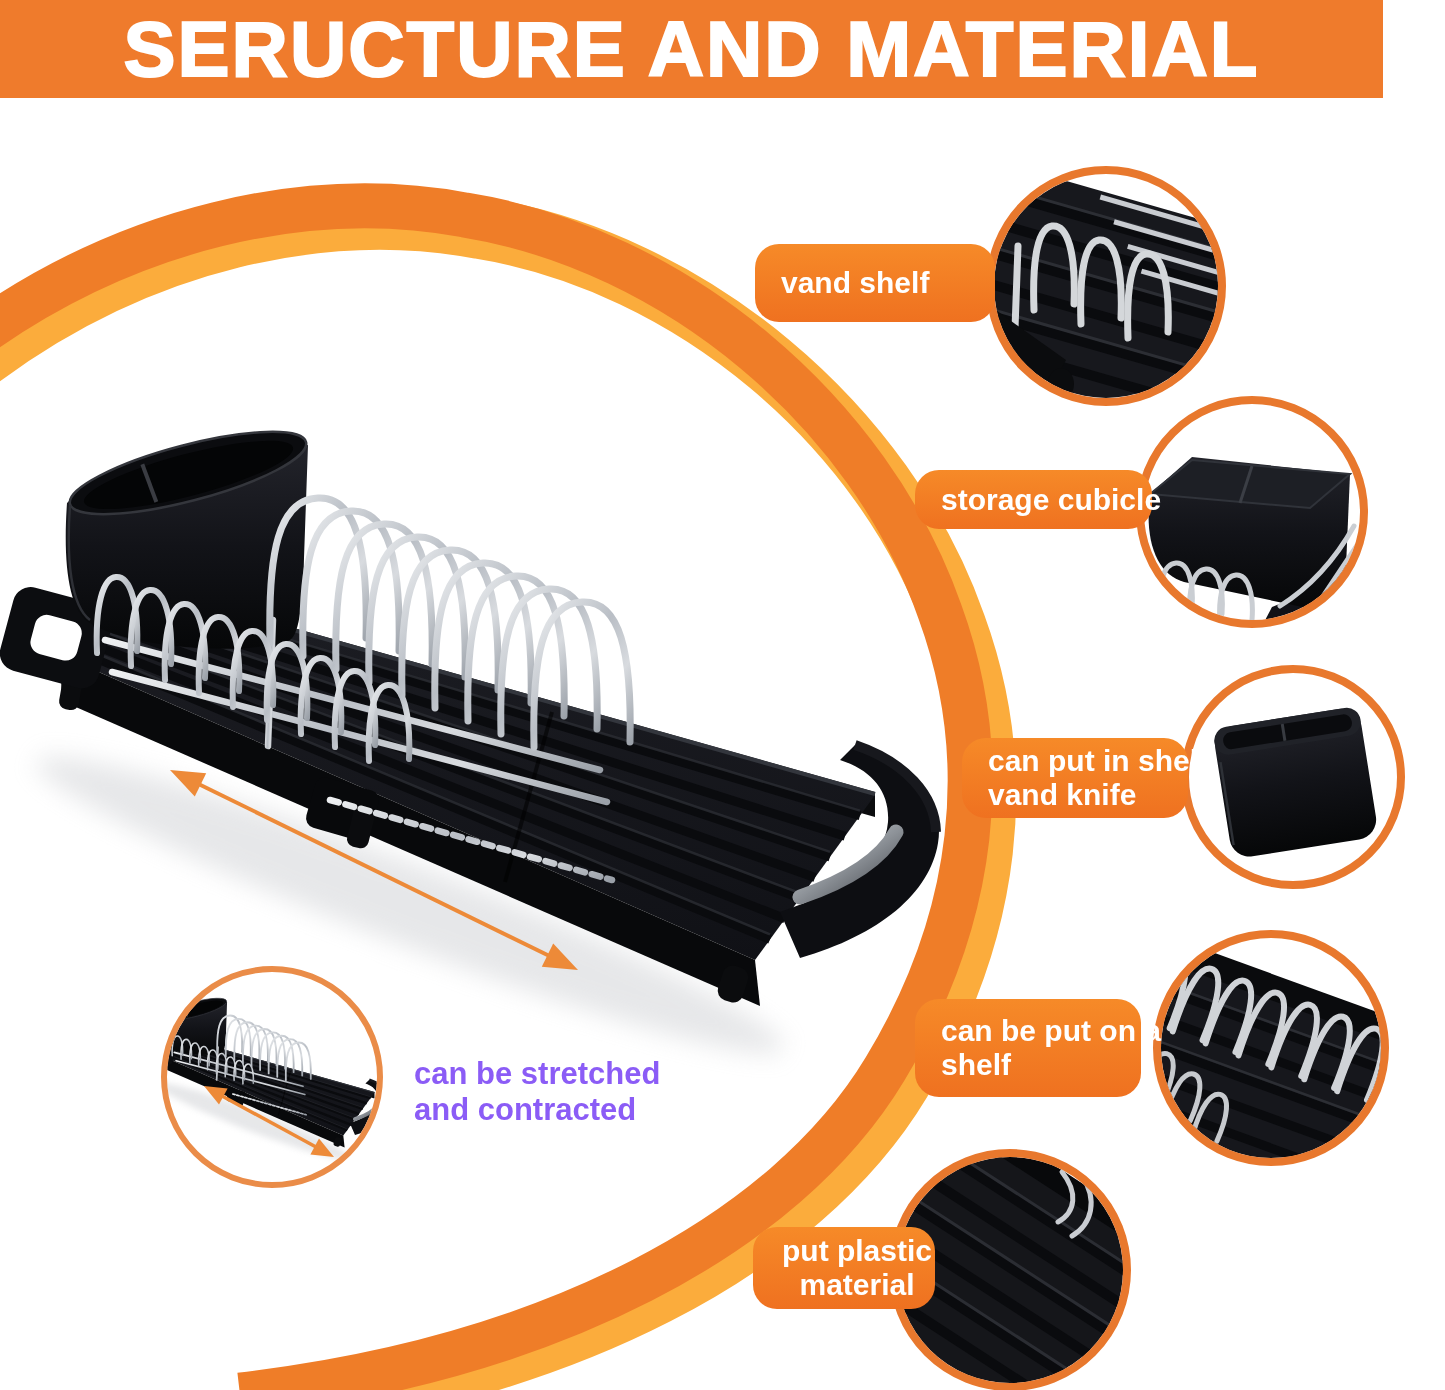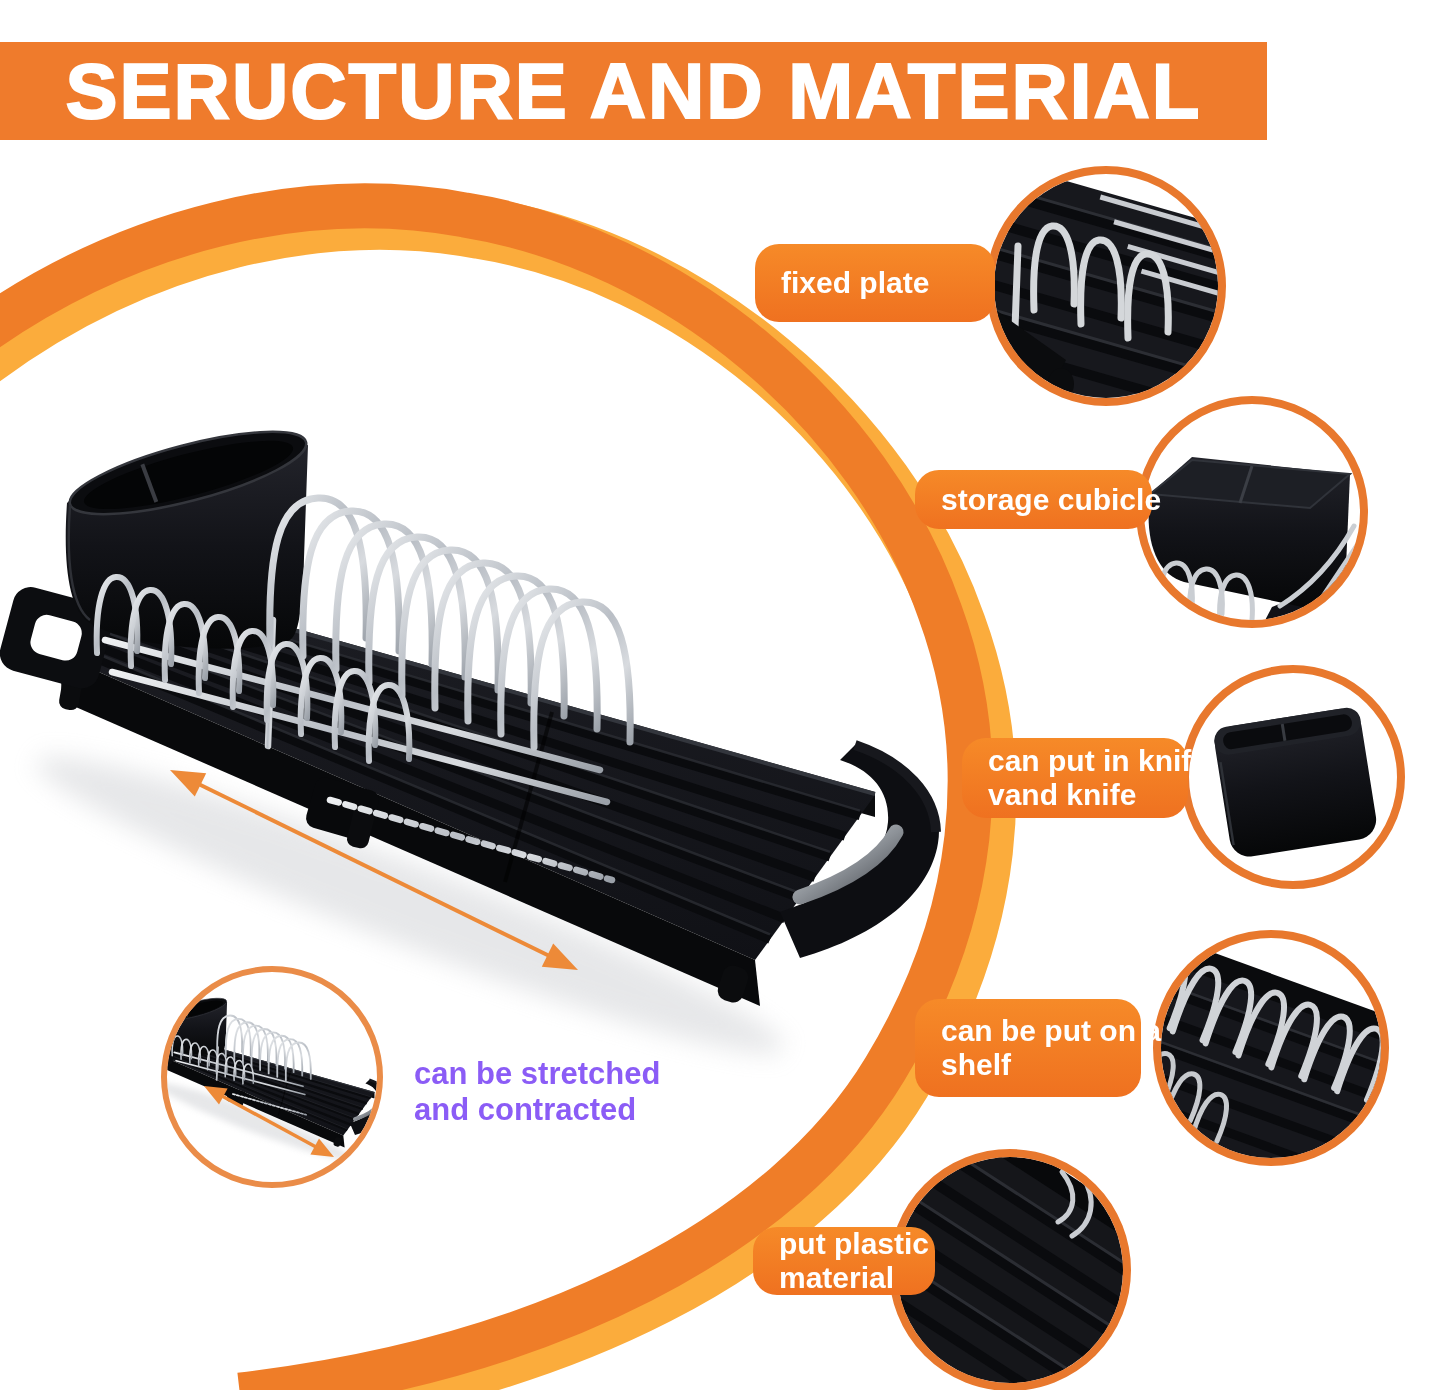--- a/index.html
+++ b/index.html
@@ -1,32 +1,32 @@
 <!DOCTYPE html>
 <html><head>
 <meta charset="utf-8">
 <style>
   html,body{margin:0;padding:0;background:#ffffff;}
   .stage{position:relative;width:1445px;height:1390px;overflow:hidden;background:#ffffff;
          font-family:"Liberation Sans",sans-serif;}
   .stage svg.scene{position:absolute;left:0;top:0;}
-  .banner{position:absolute;left:0;top:0;width:1267px;height:98px;background:#EF7B2C;
-          display:flex;align-items:center;justify-content:center;margin-top:42px;}
+  .banner{position:absolute;left:0;top:0;width:1383px;height:98px;background:#EF7B2C;
+          display:flex;align-items:center;justify-content:center;}
   .banner span{color:#ffffff;font-size:78px;font-weight:700;letter-spacing:2px;
                -webkit-text-stroke:2px #ffffff;white-space:nowrap;}
   .pill{position:absolute;background:linear-gradient(180deg,#F68A28,#EF7120);
         border-radius:24px;color:#ffffff;font-weight:700;font-size:30px;line-height:1.12;
         display:flex;flex-direction:column;justify-content:center;padding-left:26px;
         box-sizing:border-box;}
   .pill span{display:block;white-space:nowrap;}
   .pill-1{left:755px;top:244px;width:240px;height:78px;}
   .pill-2{left:915px;top:470px;width:237px;height:59px;}
   .pill-3{left:962px;top:738px;width:226px;height:80px;}
   .pill-4{left:915px;top:999px;width:226px;height:98px;}
-  .pill-5{left:753px;top:1227px;width:182px;height:68px;}
+  .pill-5{left:753px;top:1227px;width:182px;height:82px;align-items:center;}
   .stretch-note{position:absolute;left:414px;top:1056px;color:#8b5cf6;font-weight:700;
                 font-size:31px;line-height:1.15;}
   .stretch-note span{display:block;white-space:nowrap;}
 </style>
 </head>
 <body>
 
 <div class="stage">
 
 <svg class="scene" width="1445" height="1390" viewBox="0 0 1445 1390">
@@ -332,27 +332,27 @@
     </g>
     <circle cx="1010" cy="1270" r="117" fill="none" stroke="#E8782D" stroke-width="8"></circle>
   </g>
 </svg>
 
 <div class="banner">
   <span>SERUCTURE AND MATERIAL</span>
 </div>
 
 <div class="pill pill-1">
-  <span>fixed plate</span>
+  <span>vand shelf</span>
 </div>
 <div class="pill pill-2">
   <span>storage cubicle</span>
 </div>
 <div class="pill pill-3">
-  <span>can put in knife</span>
+  <span>can put in shelf</span>
   <span>vand knife</span>
 </div>
 <div class="pill pill-4">
   <span>can be put on a</span>
   <span>shelf</span>
 </div>
 <div class="pill pill-5">
   <span>put plastic</span>
   <span>material</span>
 </div>

